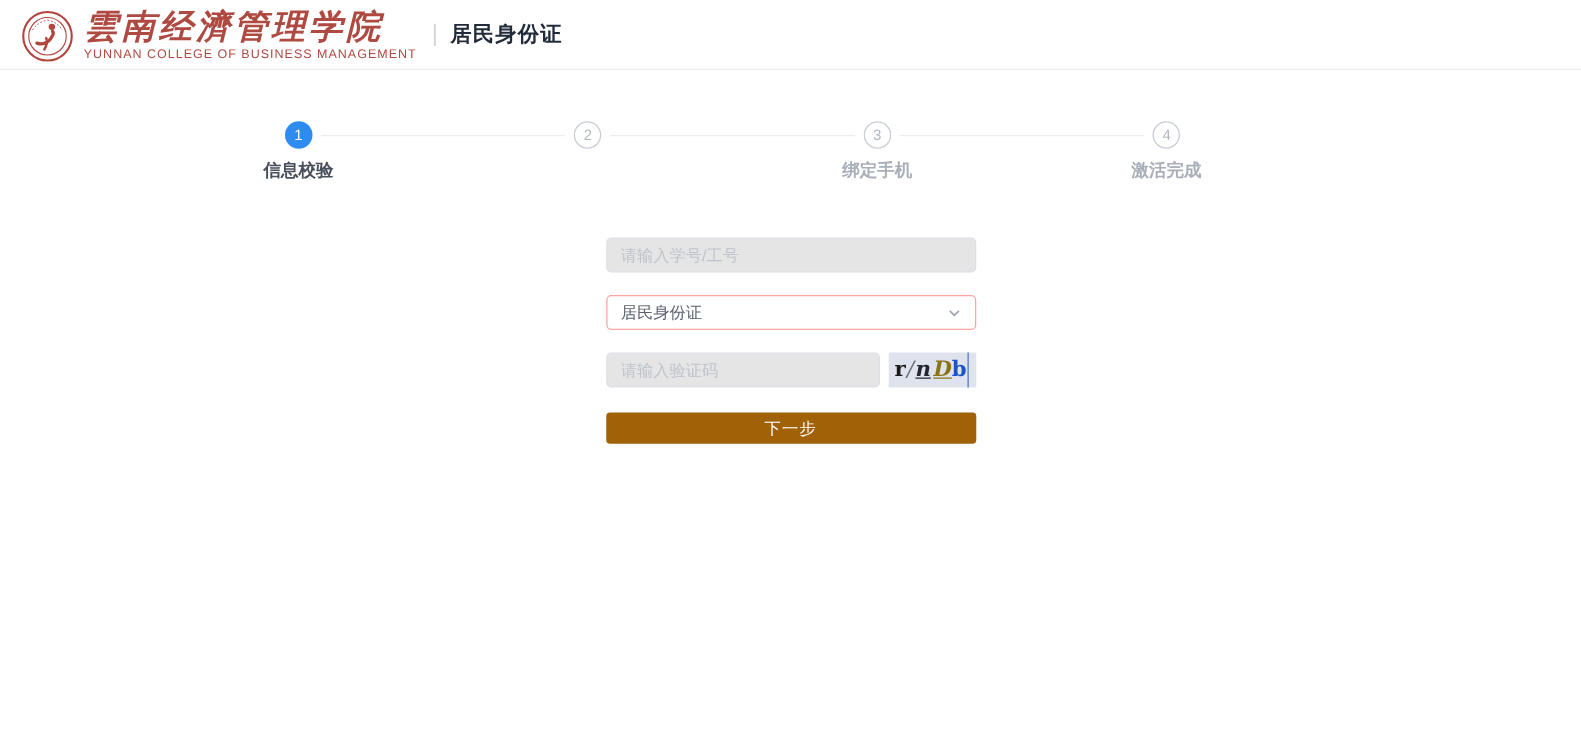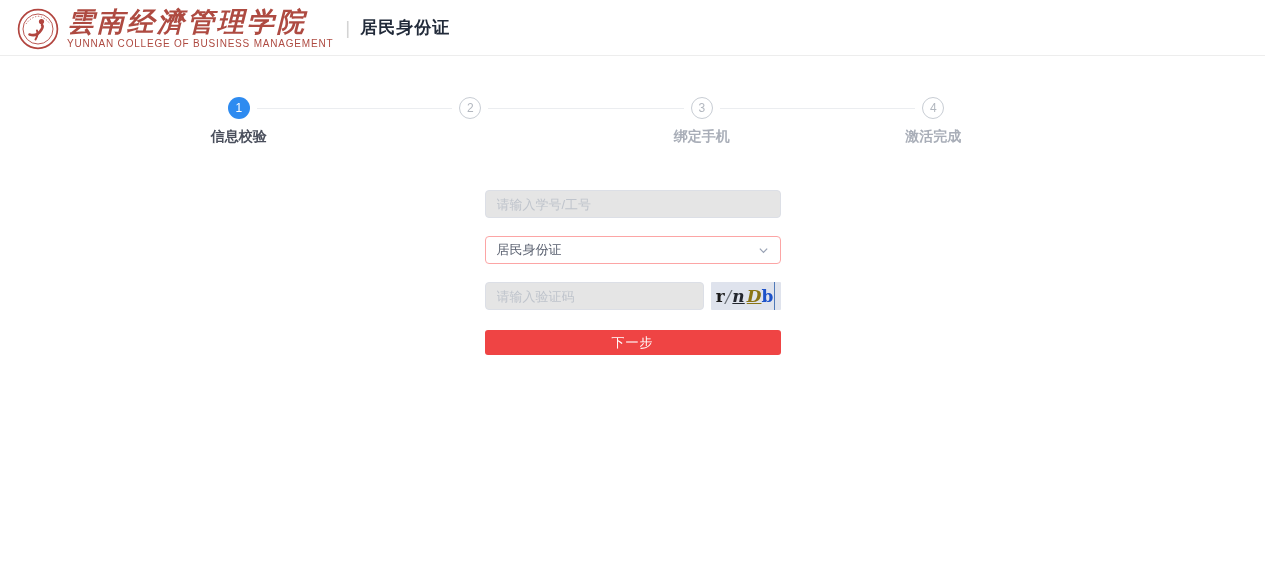--- a/index.html
+++ b/index.html
@@ -65,21 +65,21 @@
     user-select: none;
   }
   .captcha-img span { display: inline-block; }
   .cl0 { color: #1b1b1b; font-weight: bold; }
   .cl1 { color: #6b7078; font-style: italic; margin: 0 1px; }
   .cl2 { color: #23262e; font-weight: bold; font-style: italic; text-decoration: underline; }
   .cl3 { color: #8a7416; font-weight: bold; font-style: italic; text-decoration: underline; margin-left: 2px; }
   .cl4 { color: #1d52c9; font-weight: bold; border-right: 1px solid #4f79b8; padding-right: 1px; }
   .btn-row { margin-top: 20px; }
   .next-btn {
-    width: 100%; height: 25px; background: #ef4444; color: #fff; border: none;
+    width: 100%; height: 25px; background: #a16207; color: #fff; border: none;
     border-radius: 3px; font-size: 13px; cursor: pointer; letter-spacing: 1px;
     font-family: "Liberation Sans", "DejaVu Sans", sans-serif;
   }
 </style>
 </head>
 <body>
 
 <div class="header">
   <svg class="seal" viewBox="0 0 42 42">
     <circle cx="21" cy="21" r="19.4" fill="none" stroke="#b2453f" stroke-width="1.7"></circle>

